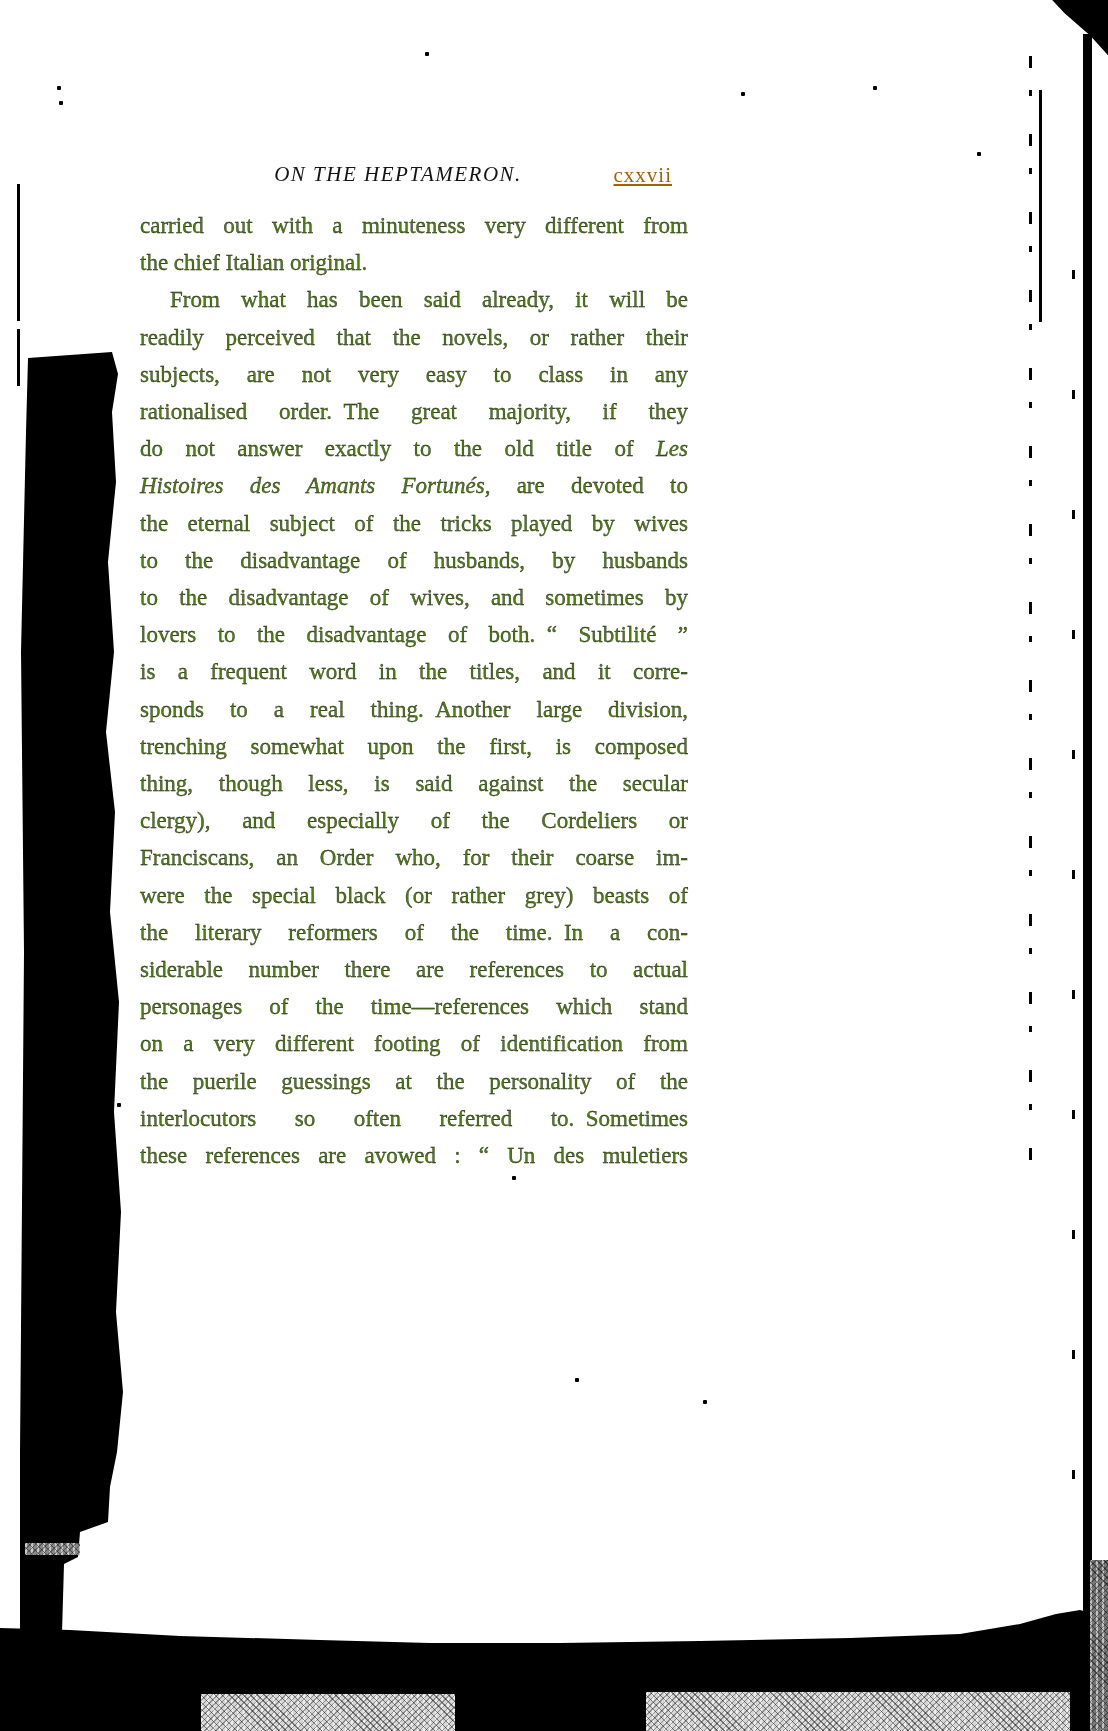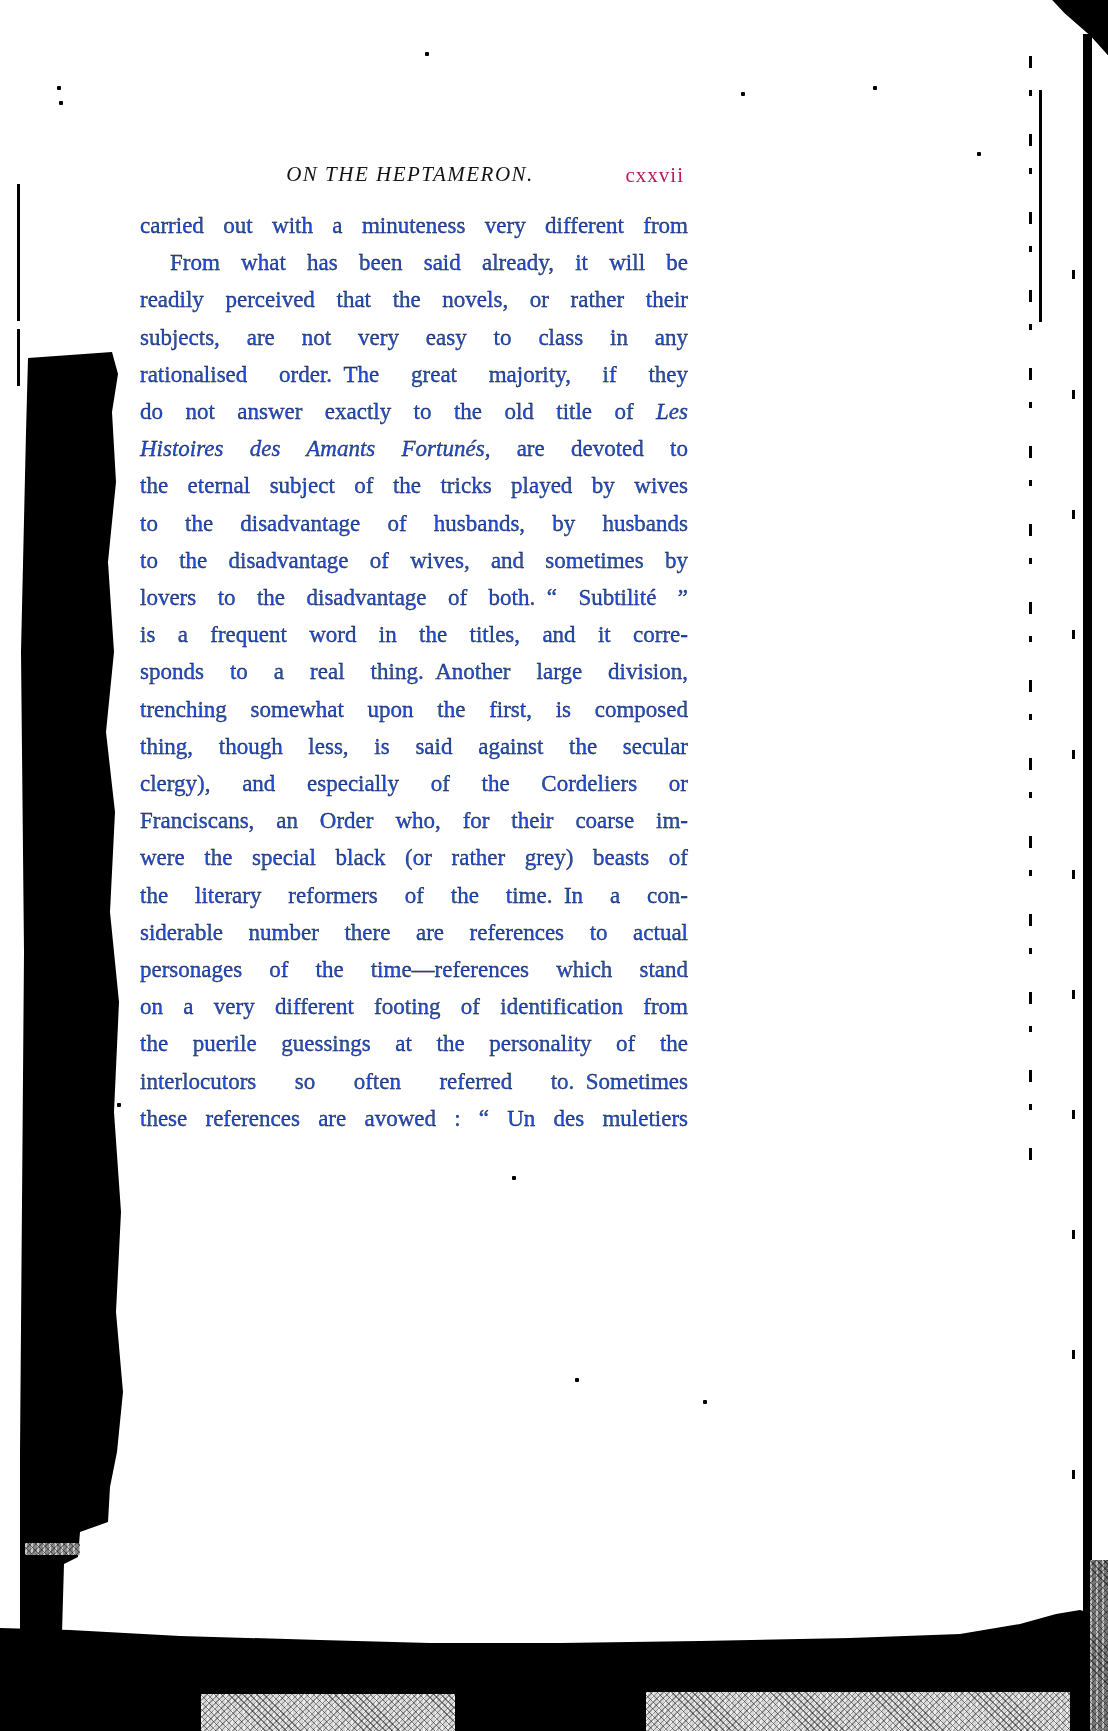--- a/index.html
+++ b/index.html
@@ -4,34 +4,34 @@
 <style>
   html,body{margin:0;padding:0;}
   body{
     width:1108px;height:1731px;position:relative;overflow:hidden;
     background:#ffffff;
     font-family:"Liberation Serif", serif;
   }
   .page{position:absolute;inset:0;}
   
   .header{
-    position:absolute;left:136px;top:162px;width:548px;height:32px;
+    position:absolute;left:124px;top:162px;width:548px;height:32px;
     color:#141414;
   }
   .running-title{
     text-align:center;font-style:italic;font-size:21px;letter-spacing:1.5px;
     color:#141414;
   }
   .page-number{
-    position:absolute;right:0;top:1px;font-size:21px;letter-spacing:1px;color:#be185d;
+    position:absolute;right:0;top:1px;font-size:21px;letter-spacing:1px;color:#a16207;text-decoration:underline;
   }
   
   .bodytext{
     position:absolute;left:140px;top:207px;width:548px;
-    font-size:23px;line-height:37.2px;color:#1d4ed8;
+    font-size:23px;line-height:37.2px;color:#4d7c0f;
     -webkit-text-stroke:0.3px #131313;
   }
   .line{white-space:pre-wrap;}
   .line.just{text-align:justify;text-align-last:justify;}
   .line.ind{text-indent:30px;}
   .it{font-style:italic;}
   
   .art{position:absolute;background:#000;}
   .tri-top-right{
     left:1046px;top:0;width:62px;height:60px;
@@ -83,20 +83,21 @@
 
 <div class="page">
 
   <div class="header">
     <div class="running-title">ON THE HEPTAMERON.</div>
     <div class="page-number">cxxvii</div>
   </div>
 
   <div class="bodytext">
       <div class="line just"><span>carried out with a minuteness very different from</span></div>
+      <div class="line"><span>the chief Italian original.</span></div>
       <div class="line just ind"><span>From what has been said already, it will be</span></div>
       <div class="line just"><span>readily perceived that the novels, or rather their</span></div>
       <div class="line just"><span>subjects, are not very easy to class in any</span></div>
       <div class="line just"><span>rationalised order. The great majority, if they</span></div>
       <div class="line just"><span>do not answer exactly to the old title of </span><span class="it">Les</span></div>
       <div class="line just"><span class="it">Histoires des Amants Fortunés</span><span>, are devoted to</span></div>
       <div class="line just"><span>the eternal subject of the tricks played by wives</span></div>
       <div class="line just"><span>to the disadvantage of husbands, by husbands</span></div>
       <div class="line just"><span>to the disadvantage of wives, and sometimes by</span></div>
       <div class="line just"><span>lovers to the disadvantage of both. “ Subtilité ”</span></div>

